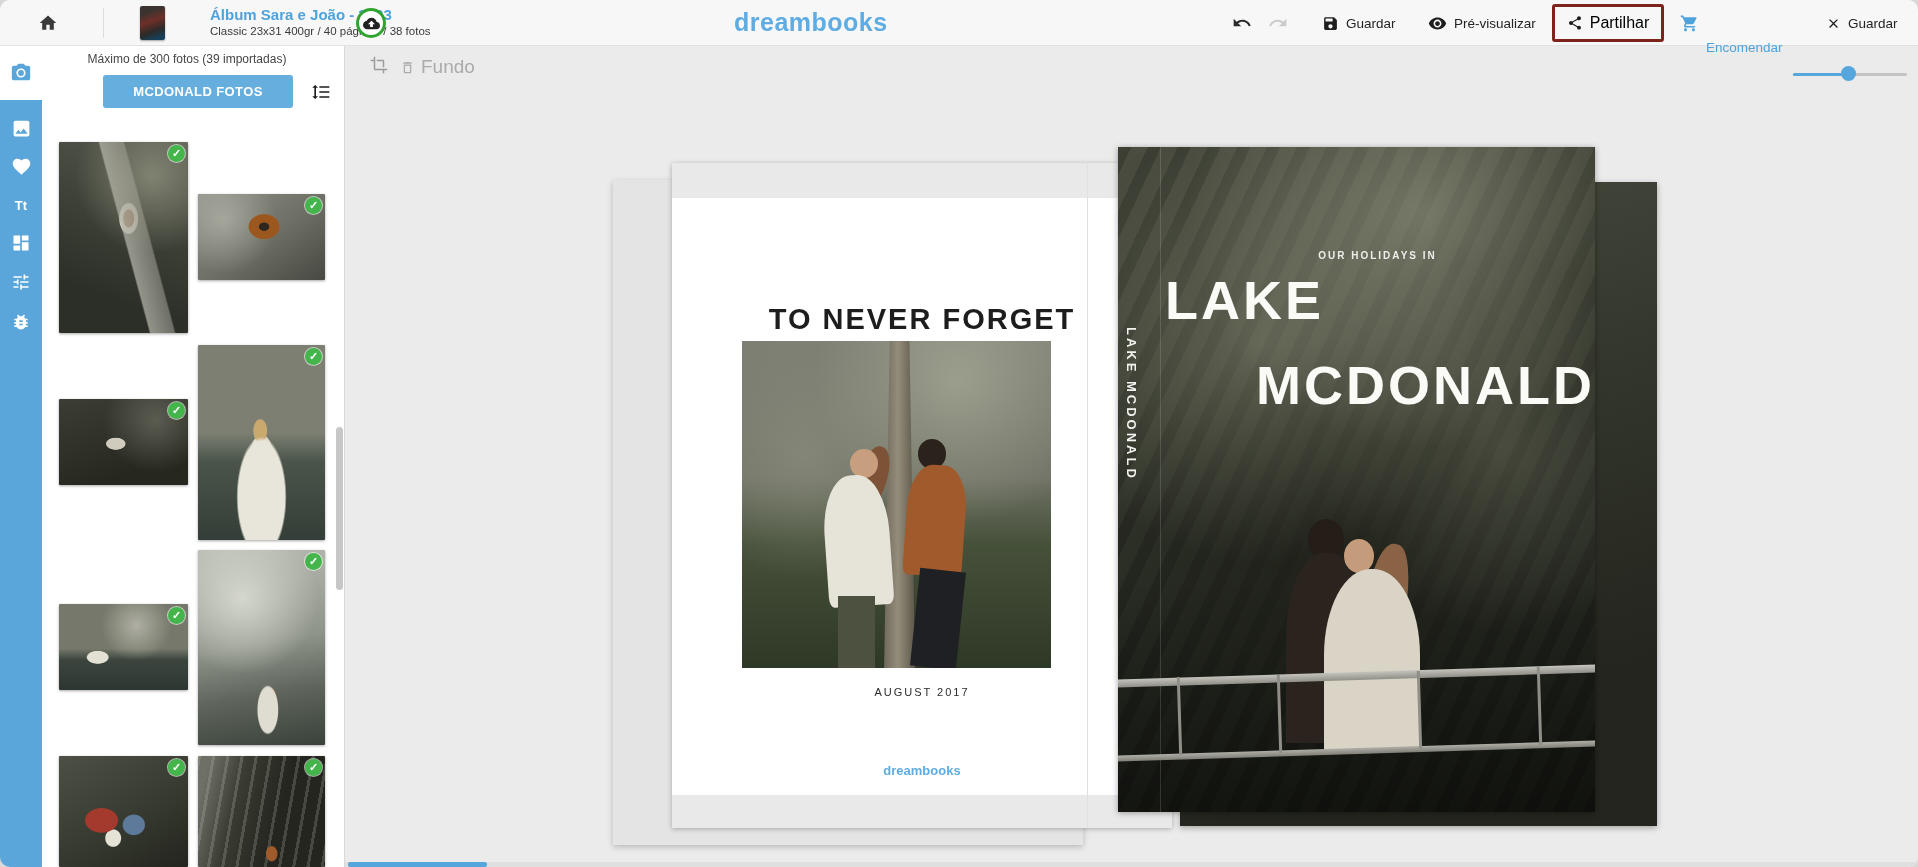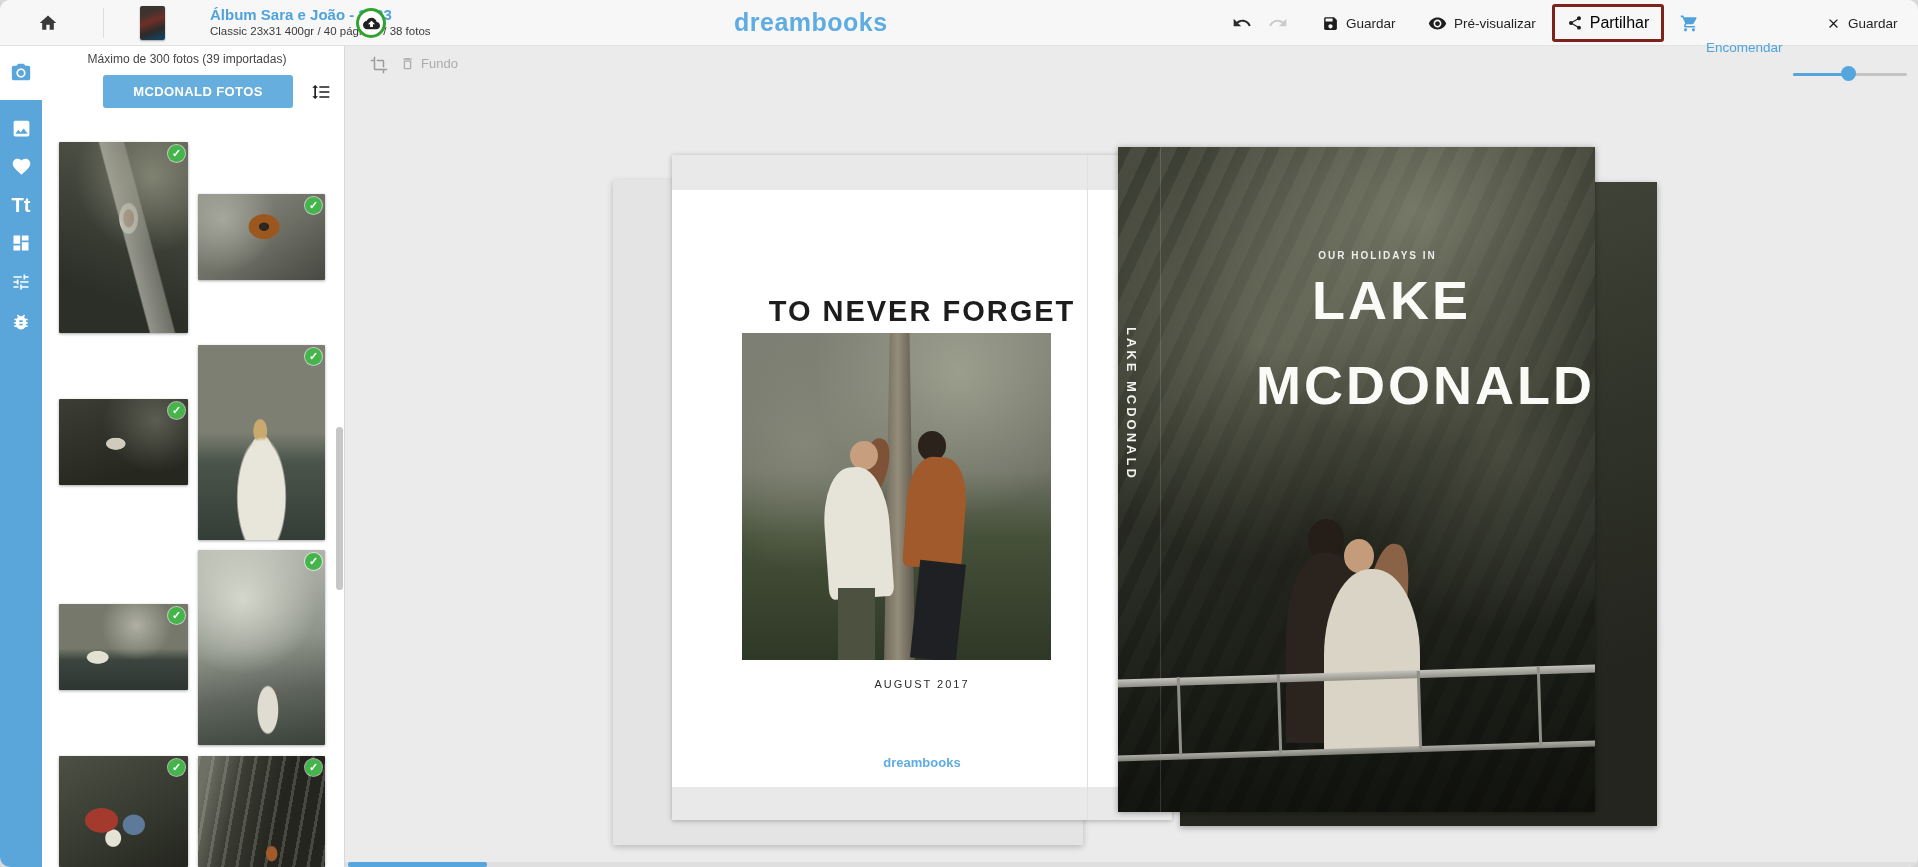--- a/index.html
+++ b/index.html
@@ -76,35 +76,35 @@
       linear-gradient(150deg,#4d5044,#35382e 60%,#23251e); }
   .p8 { left:156px; top:710px; width:127px; height:111px;
     background: radial-gradient(ellipse at 58% 88%, #a05a2b 0 5%, transparent 6%),
       repeating-linear-gradient(100deg, rgba(200,200,190,.22) 0 3px, transparent 3px 14px),
       linear-gradient(105deg,#6e7065 0 8%,#3a3c33 32%,#23251e 62%); }
 
   
   .canvas { position:absolute; left:345px; top:46px; width:1573px; height:821px; background:#EBEBEB; }
   .tool-crop { position:absolute; left:25px; top:10px; cursor:pointer; }
   .tool-bg { position:absolute; left:55px; top:10px; display:flex; align-items:center; gap:6px; cursor:pointer; }
-  .tool-bg .lbl { font-size:13px; color:#ABABAB; }
+  .tool-bg .lbl { font-size:19px; color:#ABABAB; }
   .zoomslider { position:absolute; left:1448px; top:20px; width:114px; height:16px; cursor:pointer; }
   .zs-track { position:absolute; left:0; top:7px; width:114px; height:3px; background:#C4C4C4; border-radius:2px; }
   .zs-fill { position:absolute; left:0; top:7px; width:55px; height:3px; background:#55A6DC; border-radius:2px; }
   .zs-thumb { position:absolute; left:48px; top:0; width:15px; height:15px; background:#55A6DC; border-radius:50%; }
   .hscroll { position:absolute; left:0; top:816px; width:1573px; height:5px; background:#DFDFDF; }
   .hscroll .hthumb { position:absolute; left:3px; top:0; width:139px; height:5px; background:#55A6DC; border-radius:2px; cursor:pointer; }
 
   
   .sheet-left { position:absolute; left:268px; top:134px; width:470px; height:665px; background:#E4E4E4; box-shadow:0 2px 6px rgba(0,0,0,.22); }
   .sheet-right { position:absolute; left:835px; top:136px; width:477px; height:644px; box-shadow:0 2px 6px rgba(0,0,0,.3);
     background: radial-gradient(circle at 30% 20%, rgba(150,152,130,.4), transparent 45%),
       linear-gradient(160deg,#4a4d40,#34372c 40%,#23251e 80%); }
 
-  .back-cover { position:absolute; left:327px; top:109px; width:500px; height:665px; background:#FFFFFF; box-shadow:0 1px 5px rgba(0,0,0,.28); cursor:pointer; }
+  .back-cover { position:absolute; left:327px; top:117px; width:500px; height:665px; background:#FFFFFF; box-shadow:0 1px 5px rgba(0,0,0,.28); cursor:pointer; }
   .bleed-top { position:absolute; left:0; top:0; width:100%; height:35px; background:#E9E9E9; }
   .bleed-bottom { position:absolute; left:0; bottom:0; width:100%; height:33px; background:#E9E9E9; }
   .hinge { position:absolute; left:415px; top:0; width:1px; height:665px; background:#E0E0E0; }
   .bc-title { position:absolute; left:0; top:140px; width:100%; text-align:center; font-size:29px; font-weight:bold; letter-spacing:2px; color:#1D1D1D; }
   .bc-photo { position:absolute; left:70px; top:178px; width:309px; height:327px; overflow:hidden;
     background: radial-gradient(circle at 70% 12%, rgba(178,180,160,.6), transparent 40%),
       radial-gradient(circle at 20% 35%, rgba(150,152,135,.5), transparent 38%),
       linear-gradient(#7d7f74 0%, #6f7265 42%, #46513a 62%, #2e3826 100%); }
   .bc-trunk { position:absolute; left:46%; top:0; width:10%; height:100%;
     background:linear-gradient(90deg,#6f6a5c,#958d7b 45%,#5c574b); clip-path:polygon(18% 0,82% 0,100% 100%,0 100%); }
@@ -122,21 +122,21 @@
     background: radial-gradient(circle at 64% 10%, rgba(165,168,145,.55), transparent 35%),
       radial-gradient(circle at 30% 30%, rgba(148,150,128,.45), transparent 38%),
       radial-gradient(circle at 80% 45%, rgba(120,122,102,.4), transparent 35%),
       radial-gradient(circle at 45% 62%, rgba(30,32,24,.8), transparent 45%),
       repeating-linear-gradient(115deg, rgba(0,0,0,.18) 0 12px, transparent 12px 27px),
       linear-gradient(160deg,#4a4d40 0%,#34372c 35%,#272a22 60%,#1d1f19 100%); }
   .fc-vignette { position:absolute; left:0; top:0; width:100%; height:100%; background:linear-gradient(transparent 65%, rgba(5,6,4,.5)); }
   .spine-text { position:absolute; left:6px; top:180px; height:300px; writing-mode:vertical-rl; text-orientation:mixed; color:#F2F2EE; font-size:13px; font-weight:bold; letter-spacing:3px; white-space:nowrap; }
   .spine-fold { position:absolute; left:42px; top:0; width:1px; height:100%; background:rgba(255,255,255,.14); }
   .fc-kicker { position:absolute; left:42px; top:103px; width:435px; text-align:center; font-size:10px; font-weight:bold; letter-spacing:2px; color:#EDEDEA; }
-  .fc-title1 { position:absolute; left:56px; top:122px; width:435px; text-align:center; font-size:54px; font-weight:bold; letter-spacing:3px; color:#FAFAF7; }
+  .fc-title1 { position:absolute; left:47px; top:122px; width:435px; font-size:54px; font-weight:bold; letter-spacing:3px; color:#FAFAF7; }
   .fc-title2 { position:absolute; left:42px; top:207px; width:435px; text-align:right; font-size:54px; font-weight:bold; letter-spacing:3px; color:#FAFAF7; }
   .fc-man-head { position:absolute; left:190px; top:372px; width:36px; height:40px; border-radius:50% 50% 45% 45%; background:#241D18; }
   .fc-man-body { position:absolute; left:168px; top:406px; width:80px; height:190px; border-radius:45% 45% 0 0; background:#2B241E; }
   .fc-woman-head { position:absolute; left:226px; top:392px; width:30px; height:34px; border-radius:50%; background:#C49B7B; }
   .fc-woman-hair { position:absolute; left:244px; top:396px; width:42px; height:150px; border-radius:45%; background:#8A6246; transform:rotate(10deg); }
   .fc-woman-body { position:absolute; left:206px; top:422px; width:96px; height:180px; border-radius:48% 48% 0 0; background:#D9D4C6; }
   .rail-bar1 { position:absolute; left:-8px; top:525px; width:500px; height:8px; background:linear-gradient(#C4C4BC,#8F8F87); transform:rotate(-1.8deg); }
   .rail-bar2 { position:absolute; left:-8px; top:601px; width:500px; height:6px; background:linear-gradient(#AEAEA6,#7F7F77); transform:rotate(-1.8deg); }
   .rail-post { position:absolute; width:3px; height:78px; background:#8F8F87; transform:rotate(-1.8deg); }
 
@@ -218,21 +218,21 @@
       <svg width="21" height="21" viewBox="0 0 24 24">
           <path fill="#FFFFFF" d="M21 19V5c0-1.1-.9-2-2-2H5c-1.1 0-2 .9-2 2v14c0 1.1.9 2 2 2h14c1.1 0 2-.9 2-2zM8.5 13.5l2.5 3.01L14.5 12l4.5 6H5l3.5-4.5z"></path>
         </svg>
     </div>
     <div class="rail-item" style="top:98px;">
       <svg width="21" height="21" viewBox="0 0 24 24">
           <path fill="#FFFFFF" d="M12 21.35l-1.45-1.32C5.4 15.36 2 12.28 2 8.5 2 5.42 4.42 3 7.5 3c1.74 0 3.41.81 4.5 2.09C13.09 3.81 14.76 3 16.5 3 19.58 3 22 5.42 22 8.5c0 3.78-3.4 6.86-8.55 11.54L12 21.35z"></path>
         </svg>
     </div>
     <div class="rail-item" style="top:137px;">
-      <span style="color:#fff;font-size:20px;font-weight:bold;">Tt</span>
+      <span style="color:#fff;font-size:13px;font-weight:bold;">Tt</span>
     </div>
     <div class="rail-item" style="top:175px;">
       <svg width="20" height="20" viewBox="0 0 24 24">
           <path fill="#FFFFFF" d="M3 13h8V3H3v10zm0 8h8v-6H3v6zm10 0h8V11h-8v10zm0-18v6h8V3h-8z"></path>
         </svg>
     </div>
     <div class="rail-item" style="top:214px;">
       <svg width="20" height="20" viewBox="0 0 24 24">
           <path fill="#FFFFFF" d="M3 17v2h6v-2H3zM3 5v2h10V5H3zm10 16v-2h8v-2h-8v-2h-2v6h2zM7 9v2H3v2h4v2h2V9H7zm14 4v-2H11v2h10zm-6-4h2V7h4V5h-4V3h-2v6z"></path>
         </svg>

